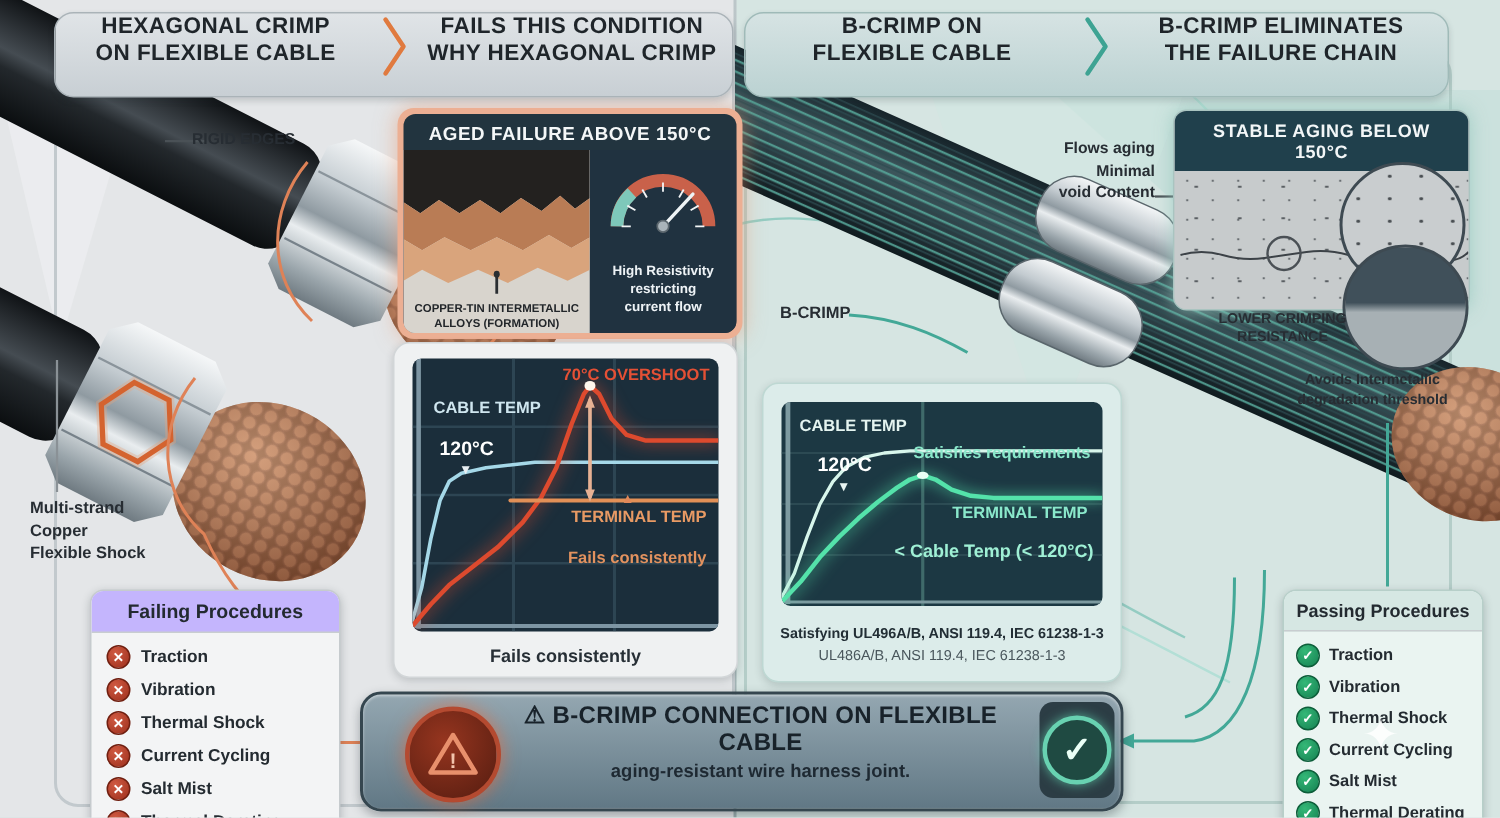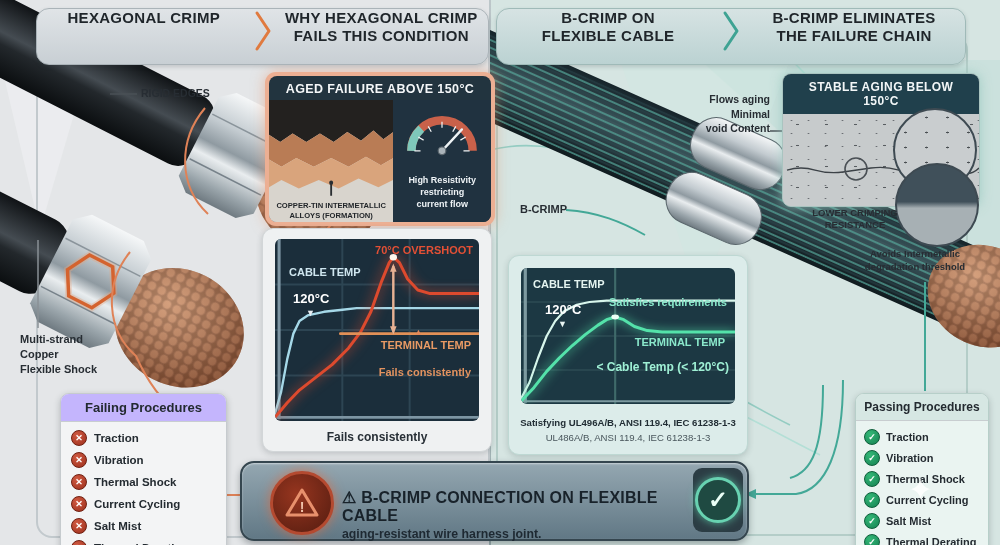--- a/index.html
+++ b/index.html
@@ -74,21 +74,21 @@
   .badge{width:14px;height:14px;border-radius:50%;display:flex;align-items:center;justify-content:center;
          color:#fff;font-size:9px;font-weight:bold;flex:0 0 14px}
   .badge-x{background:radial-gradient(circle at 35% 30%,#d05a42,#9c2f1c);border:1px solid #701f10}
   .badge-check{background:radial-gradient(circle at 35% 30%,#34b877,#158152);border:1px solid #0d5e3a}
   .proc-label{font-weight:bold;font-size:11.5px;color:#242b31}
   #passing-panel .proc-label{font-size:11px}
   
   #banner{left:240px;top:461px;width:505px;height:76px;border-radius:14px;z-index:6;
           background:linear-gradient(180deg,#94a7b1,#617885);border:2px solid #35464f;
           box-shadow:inset 0 1px 2px rgba(255,255,255,.5),0 3px 7px rgba(30,40,46,.35)}
-  #banner-text{position:absolute;left:100px;right:75px;top:25px;text-align:left;color:#18222a}
+  #banner-text{position:absolute;left:100px;right:75px;top:4px;text-align:center;color:#18222a}
   #banner-title{font-size:16px;font-weight:bold;letter-spacing:.2px}
   #banner-sub{font-size:12.3px;font-weight:bold;line-height:1.3;color:#1e2932;margin-top:2px}
   #warn-circle{position:absolute;left:28px;top:8px;width:58px;height:58px;border-radius:50%;
                background:radial-gradient(circle at 40% 35%,#96351f,#541c10);border:3px solid #b44a30;
                box-shadow:0 0 12px rgba(220,110,70,.8);display:flex;align-items:center;justify-content:center}
   #check-box{position:absolute;right:4px;top:5px;width:50px;height:64px;background:#2c3d45;border-radius:9px;
              display:flex;align-items:center;justify-content:center}
   #check-ring{width:40px;height:40px;border-radius:50%;border:3px solid #68d2b1;background:#1f4a42;
               display:flex;align-items:center;justify-content:center;color:#eafff6;font-size:24px;font-weight:bold;
               box-shadow:0 0 8px rgba(100,220,180,.7)}
@@ -207,48 +207,49 @@
     <line x1="38" y1="240" x2="38" y2="328" stroke="#8a9196"></line>
     <path d="M 770 131 L 788 131"></path>
     <circle cx="855" cy="157" r="9" stroke="#5a6166"></circle>
     <line x1="855" y1="166" x2="855" y2="205" stroke="#5a6166"></line>
   </g>
 </svg>
 
 <div class="hdr" id="hdr-left">
   <div class="hdr-cell">
     <span>HEXAGONAL CRIMP</span>
+    <span>ON FLEXIBLE CABLE</span>
   </div>
   <div class="chev">
     <svg width="18" height="44">
         <polyline points="3,4 15,22 3,40" fill="none" stroke="#e07a3f" stroke-width="3" stroke-linecap="round" stroke-linejoin="round"></polyline>
       </svg>
   </div>
   <div class="hdr-cell">
+    <span>FAILS THIS CONDITION</span>
     <span>WHY HEXAGONAL CRIMP</span>
-    <span>FAILS THIS CONDITION</span>
   </div>
 </div>
 <div class="hdr" id="hdr-right">
   <div class="hdr-cell">
     <span>B-CRIMP ON</span>
     <span>FLEXIBLE CABLE</span>
   </div>
   <div class="chev">
     <svg width="18" height="44">
         <polyline points="3,4 15,22 3,40" fill="none" stroke="#3ea393" stroke-width="3" stroke-linecap="round" stroke-linejoin="round"></polyline>
       </svg>
   </div>
   <div class="hdr-cell">
     <span>B-CRIMP ELIMINATES</span>
     <span>THE FAILURE CHAIN</span>
   </div>
 </div>
 
-<div class="lbl" style="left:141px;top:87px;font-size:10.5px">RIGID EDGES</div>
+<div class="lbl" style="left:128px;top:87px;font-size:10.5px">RIGID EDGES</div>
 <div class="lbl preline" style="left:20px;top:332px;font-size:11px;line-height:1.35">Multi-strand
 Copper
 Flexible Shock</div>
 
 <div id="aged-panel" class="abs">
   <div id="aged-inner">
     <div id="aged-title">AGED FAILURE ABOVE 150°C</div>
     <div id="aged-body">
       <div id="micro-wrap">
         <svg width="100%" height="100%" viewBox="0 0 100 84" preserveAspectRatio="none">

